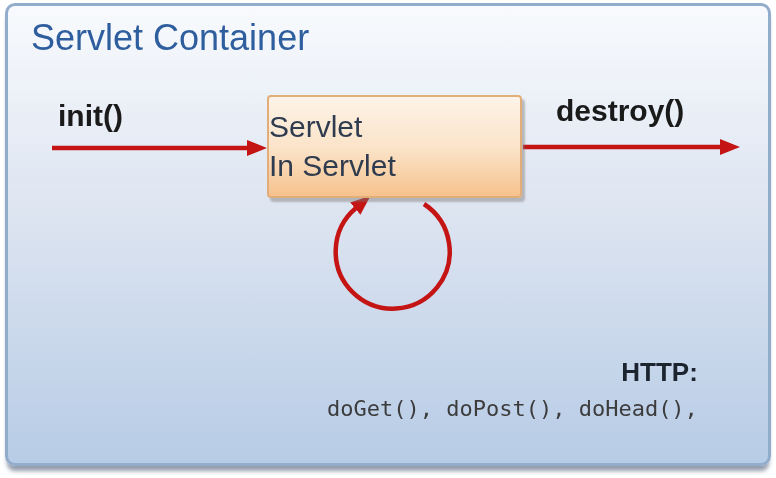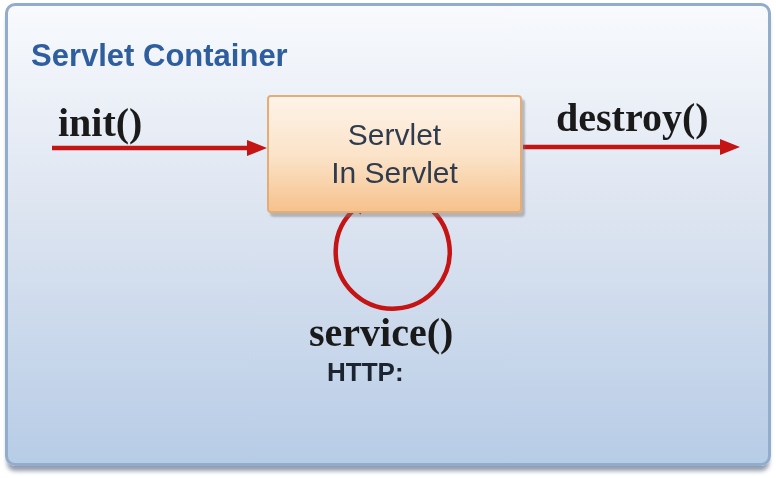--- a/index.html
+++ b/index.html
@@ -38,62 +38,60 @@
     background: linear-gradient(to bottom,
       var(--container-bg-top) 0%,
       var(--container-bg-mid) 48%,
       var(--container-bg-bottom) 100%);
     box-shadow: 0 7px 4px -2px rgba(90, 105, 130, 0.65);
   }
 
   .title {
     position: absolute;
     left: 31px; top: 17px;
-    font-size: 31px;
-    font-weight: bold;
+    font-size: 36px;
+    font-weight: normal;
     color: var(--title-text);
     letter-spacing: 0px;
-    margin-top: 21px;
   }
 
   .arrow-layer {
     position: absolute;
     left: 0; top: 0;
     width: 776px; height: 478px;
     pointer-events: none;
   }
   .red-stroke { stroke: var(--arrow-red); stroke-width: 4.5px; fill: none; }
   .red-fill { fill: var(--arrow-red); }
 
   .code-label {
     position: absolute;
-    font-family: Liberation Serif, serif;
+    font-family: Liberation Sans, sans-serif;
     font-weight: bold;
-    font-size: 40px;
+    font-size: 30px;
     color: var(--code-text);
     white-space: nowrap;
   }
   .init-label    { left: 58px;  top: 99px; }
   .destroy-label { left: 556px; top: 94px; text-align: center; }
   .service-label { left: 309px; top: 309px; }
 
   .servlet-box {
     position: absolute;
     left: 267px; top: 95px;
-    width: 255px; height: 118px;
+    width: 255px; height: 103px;
     border: 2px solid var(--box-border);
     border-radius: 4px;
     background: linear-gradient(to bottom,
       var(--box-bg-top) 0%,
       var(--box-bg-mid) 52%,
       var(--box-bg-bottom) 100%);
     box-shadow: 3px 4px 2px rgba(125, 120, 115, 0.45);
     display: flex;
     flex-direction: column;
-    align-items: center;
     justify-content: center;
     line-height: 1.28;
   }
   .servlet-box .box-line {
     font-size: 30px;
     color: var(--box-text);
     white-space: nowrap;
   }
 
   .http-block {
@@ -141,19 +139,19 @@
 
   <div class="servlet-box">
     <div class="box-line">Servlet</div>
     <div class="box-line">In Servlet</div>
   </div>
 
   <div class="code-label init-label">init()</div>
 
   <div class="code-label destroy-label">destroy()</div>
 
-  <div class="code-label service-label">service()</div>
 
   <div class="http-block">
     <div class="http-label">HTTP:</div>
+    <div class="method-line">doGet(), doPost(), doHead(),</div>
   </div>
 
 </div>
 
 </body></html>

